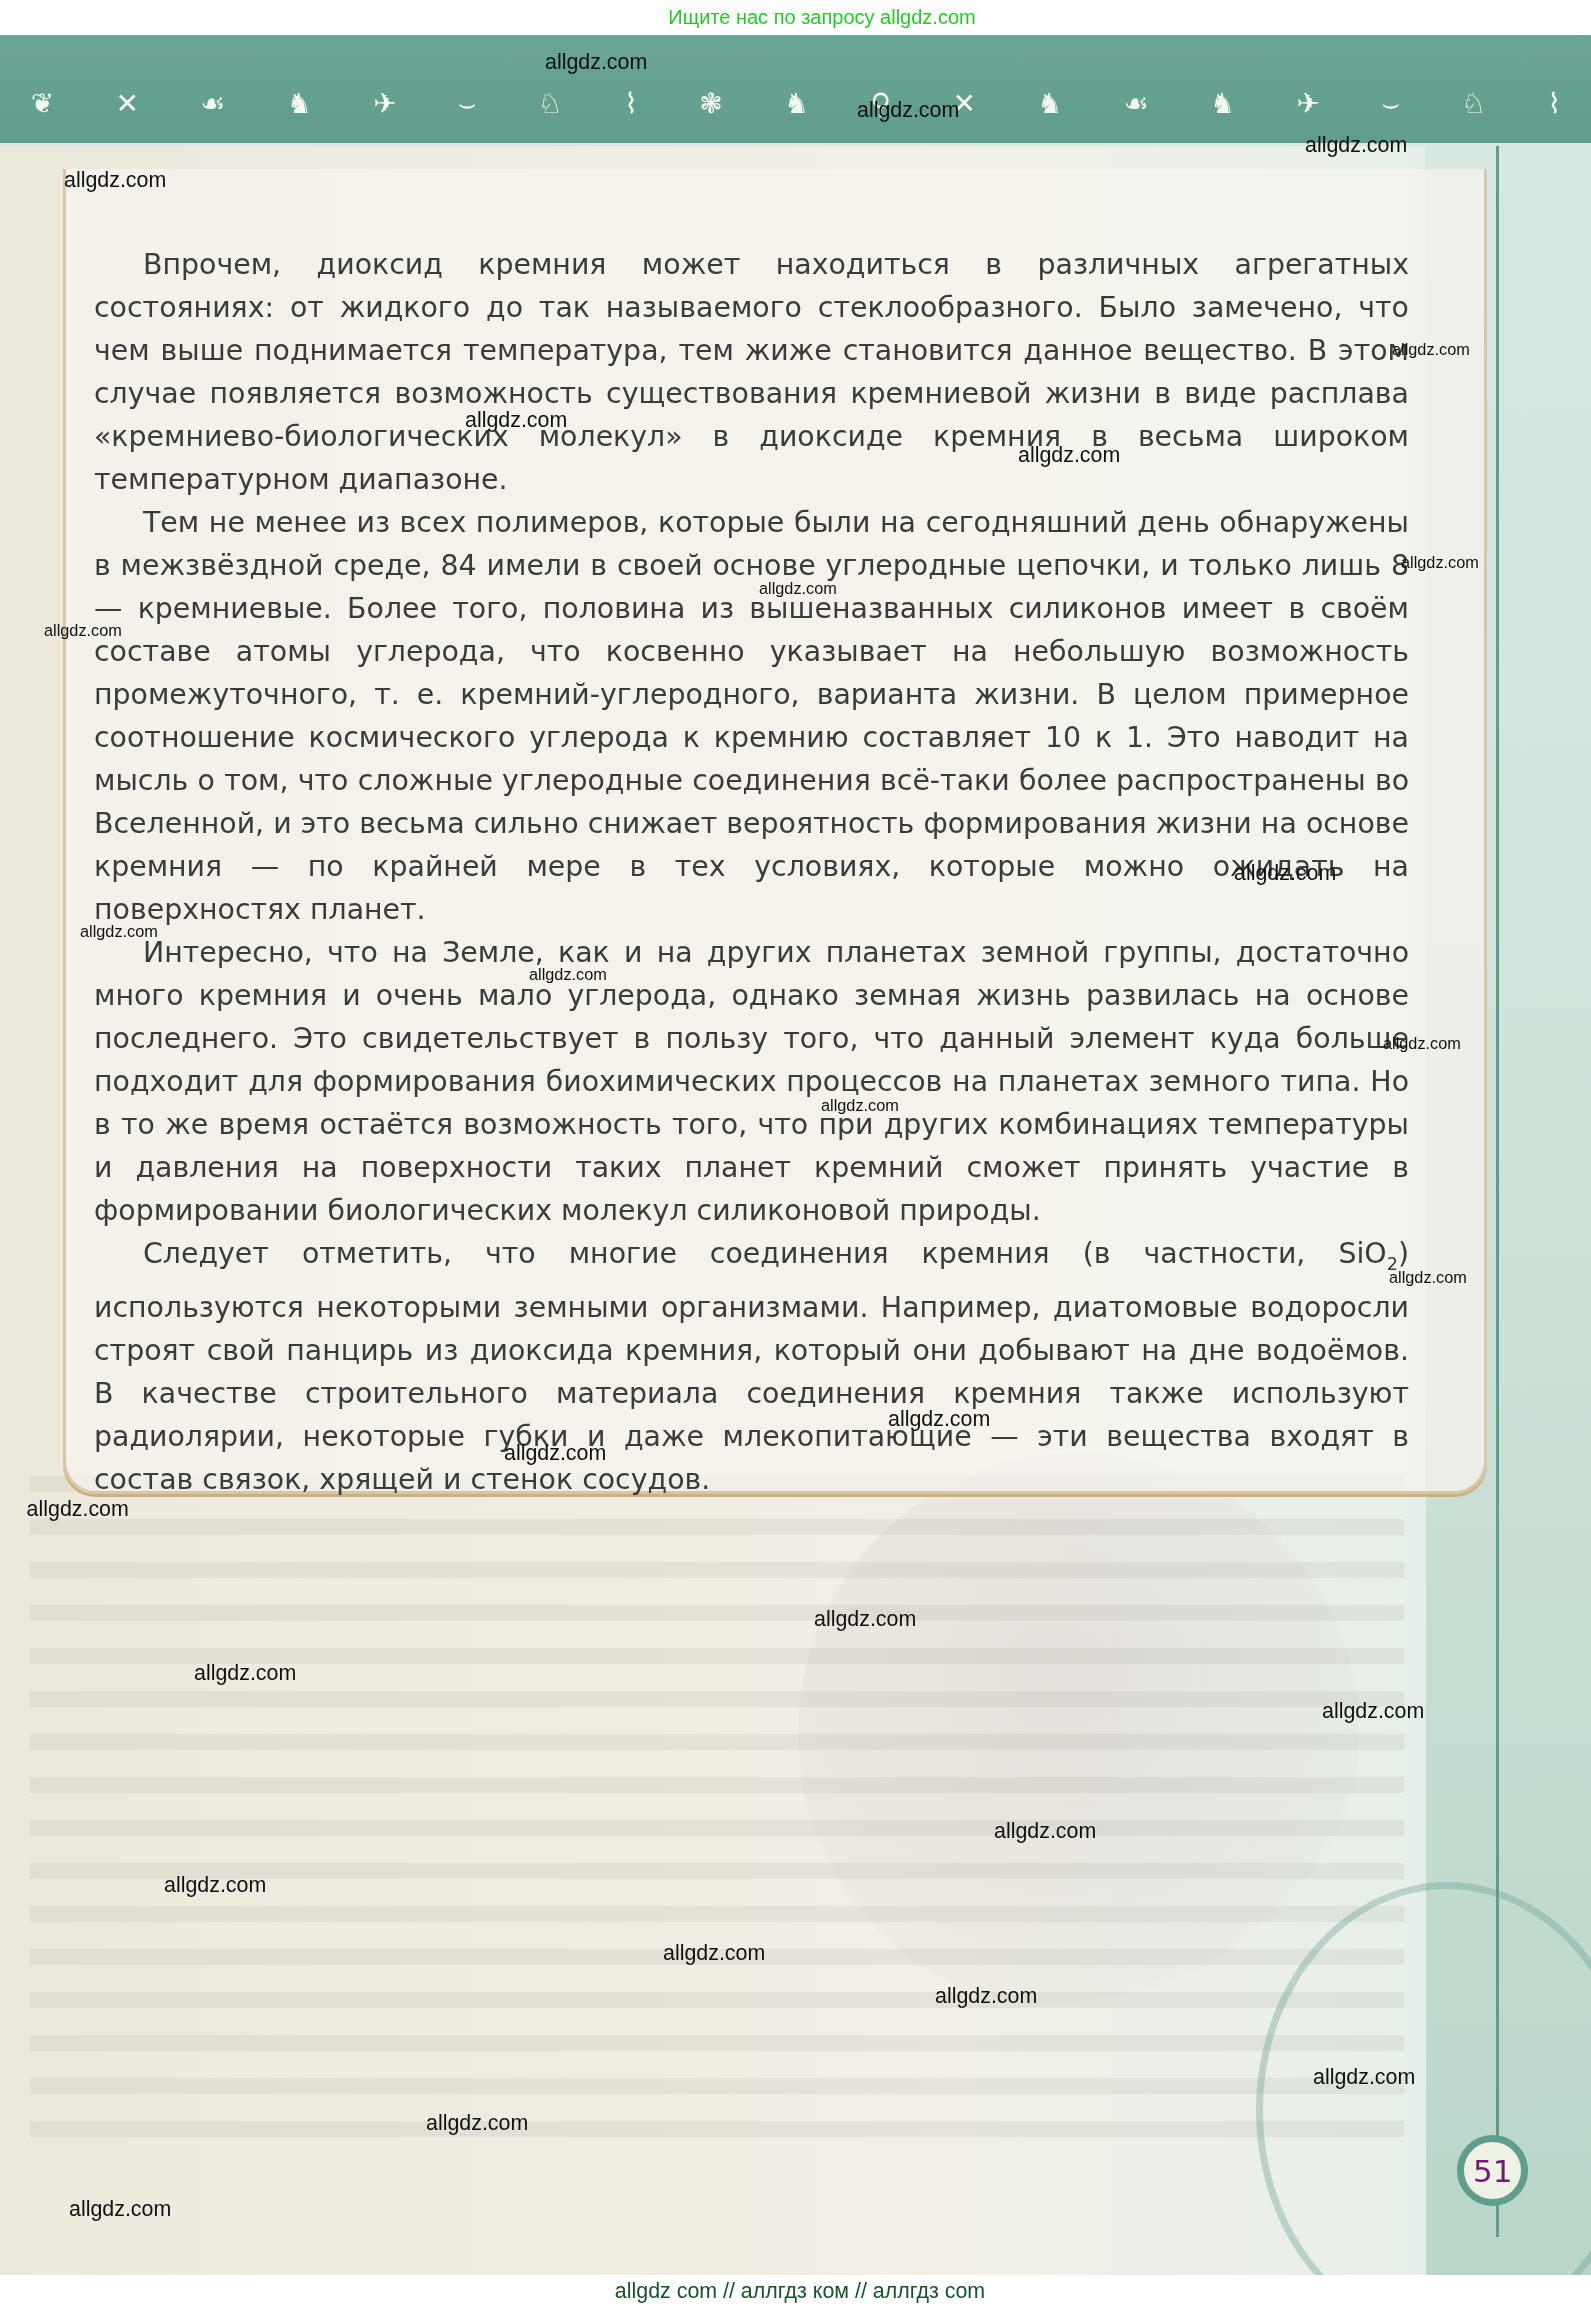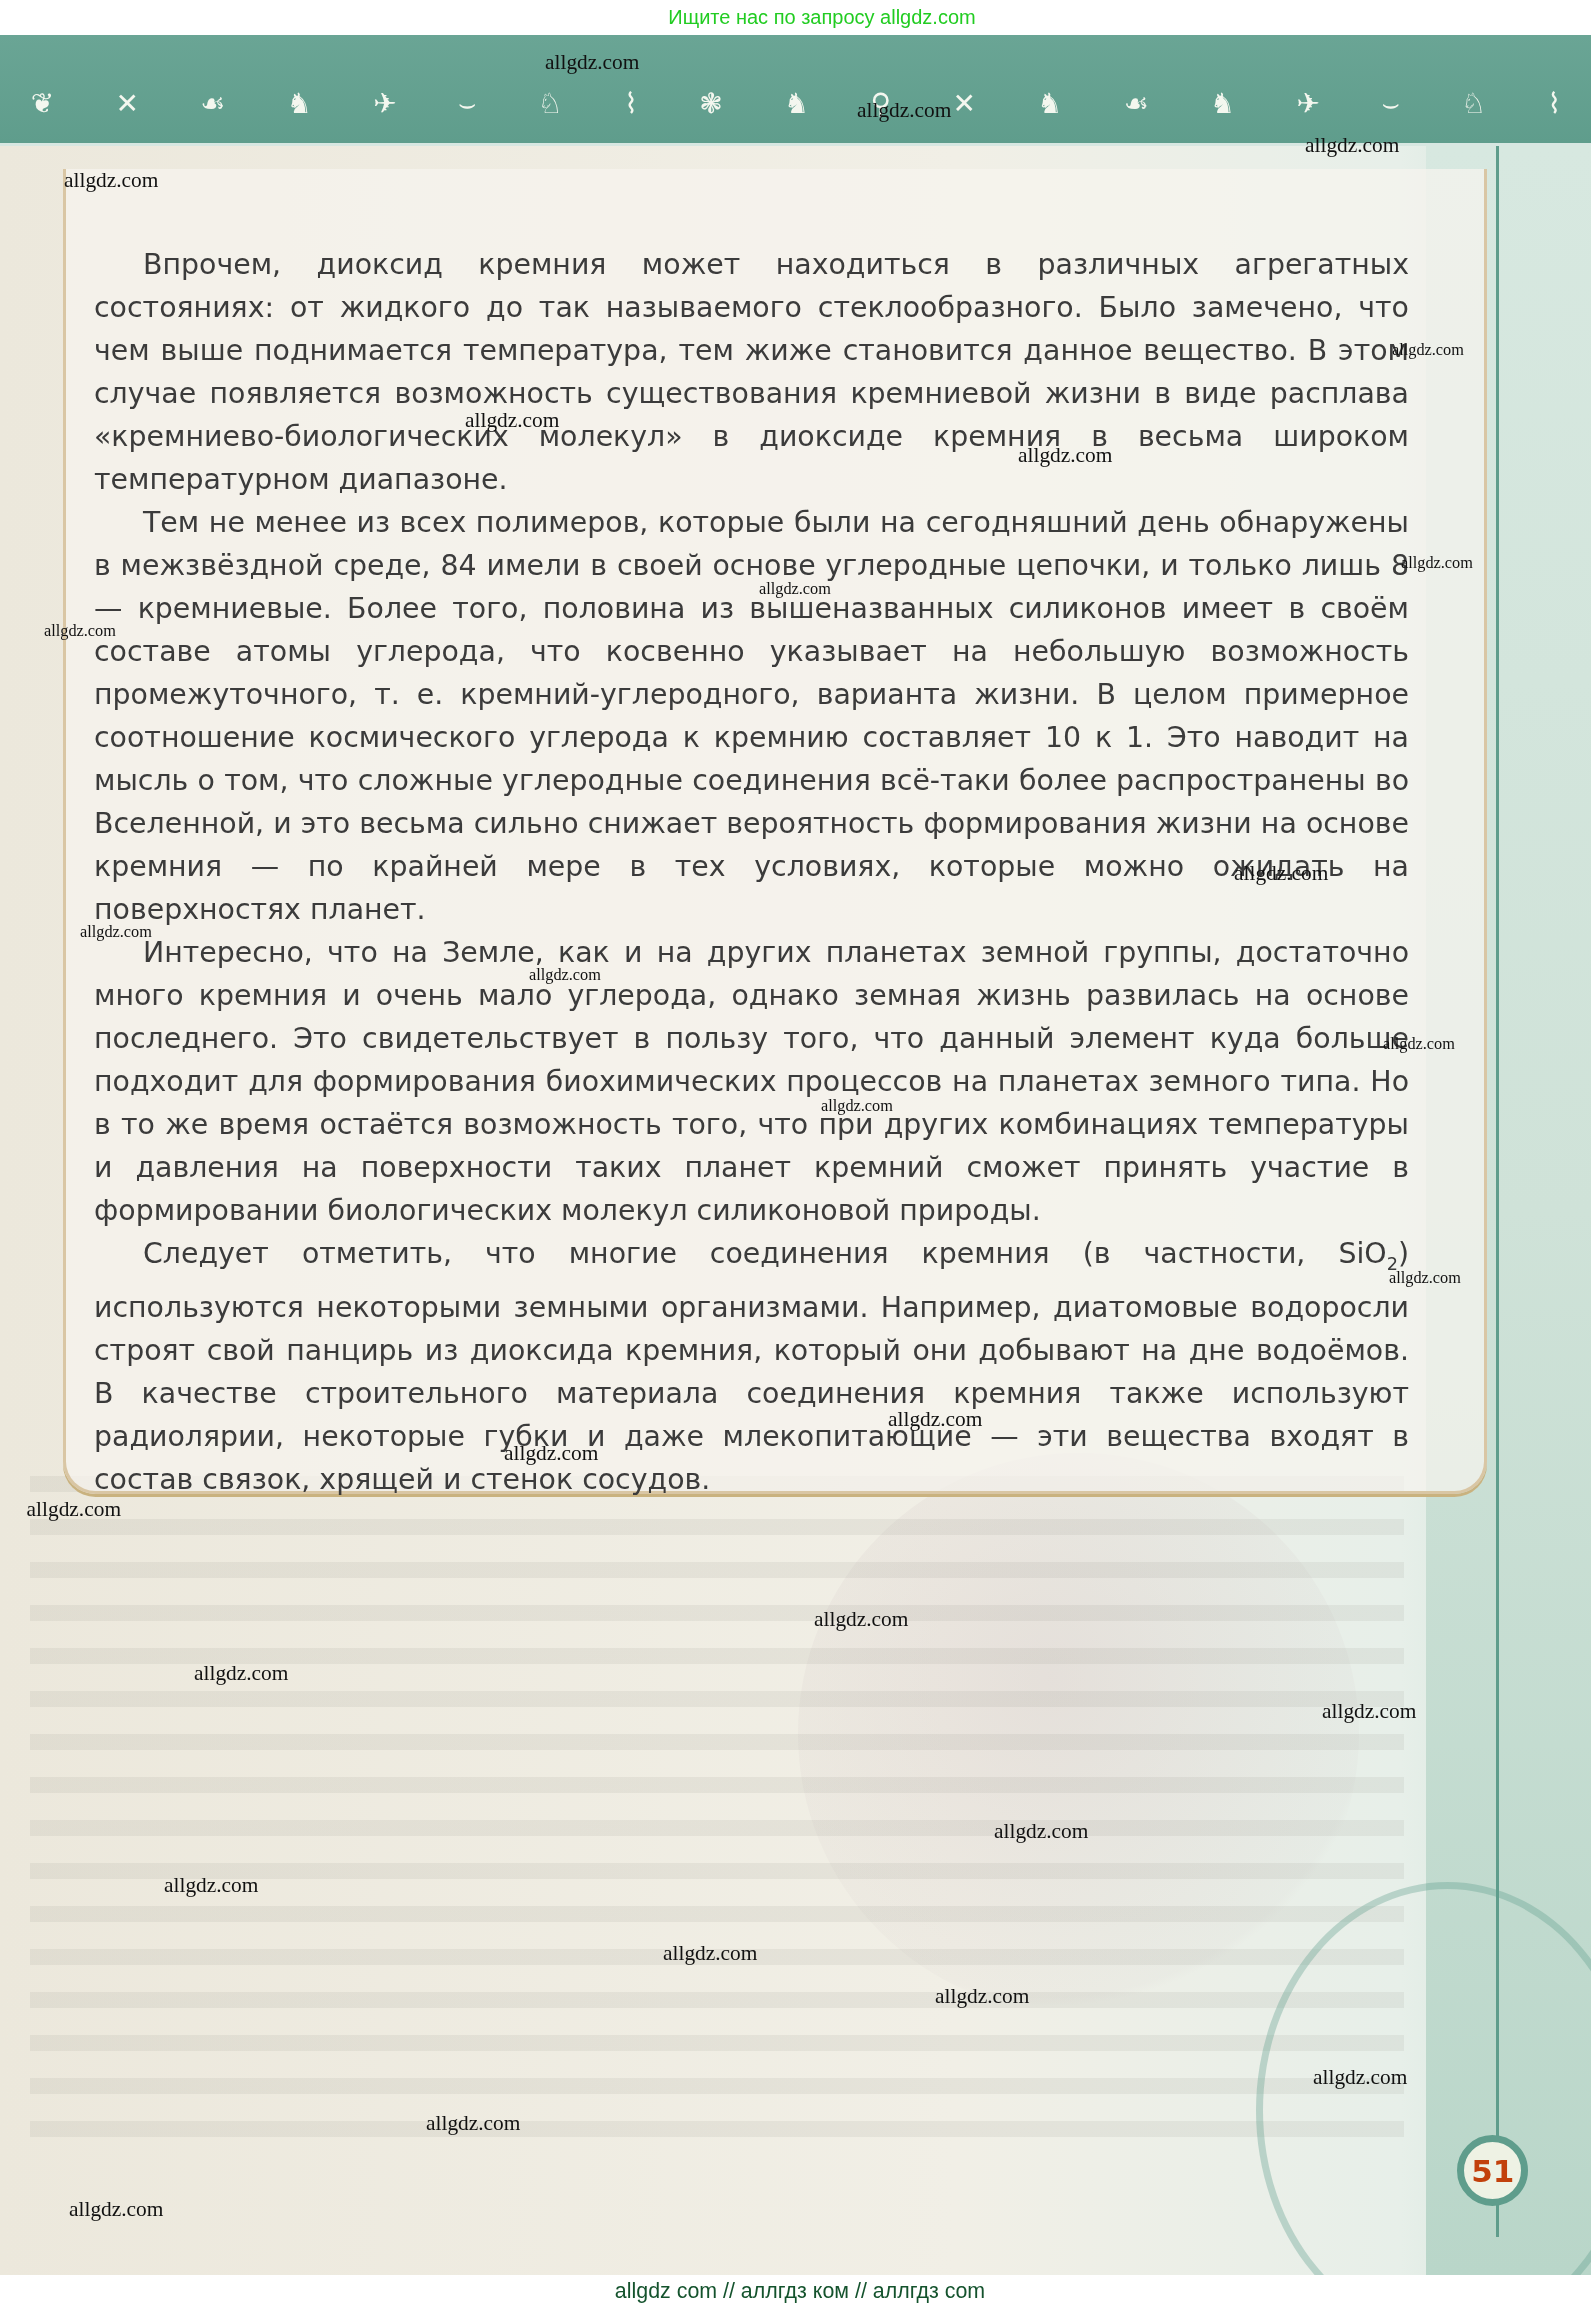--- a/index.html
+++ b/index.html
@@ -57,28 +57,28 @@
   }
   .text-box-inner p { margin: 0; text-indent: 49px; }
   .text-box-inner sub { font-size: 17.7px; }
   .page-num-wrap {
     position: absolute; left: 1444px; top: 2087px; width: 103px; height: 103px;
   }
   .page-num {
     position: absolute; left: 13.3px; top: 13.3px; width: 71px; height: 71px;
     border-radius: 50%; background: #eef2e4; border: 7.4px solid #5f9d8c;
     box-sizing: border-box; display: flex; align-items: center; justify-content: center;
-    color: #c2410c; font-weight: bold; font-size: 31px; font-family: "DejaVu Sans", sans-serif;
+    color: #701a75; font-weight: normal; font-size: 31px; font-family: "DejaVu Sans", sans-serif;
   }
   .compass-lines {
     position: absolute; left: 1256px; top: 1847px; width: 369px; height: 443px;
     border-radius: 50%; border: 7.4px solid rgba(95,157,140,0.35);
   }
   .wm {
-    position: absolute; color: #111111; font-family: Liberation Serif, serif;
+    position: absolute; color: #111111; font-family: Liberation Sans, sans-serif;
     white-space: nowrap;
   }
   .wm.big { font-size: 21.4px; }
   .wm.small { font-size: 16.3px; }
   .bottom-banner {
     position: absolute; left: 4px; top: 2275px; width: 1592px; height: 16px;
     background: #ffffff; text-align: center; color: #14532d;
     font-family: "Liberation Sans", sans-serif; font-size: 21.4px; line-height: 32px;
   }
 </style>

